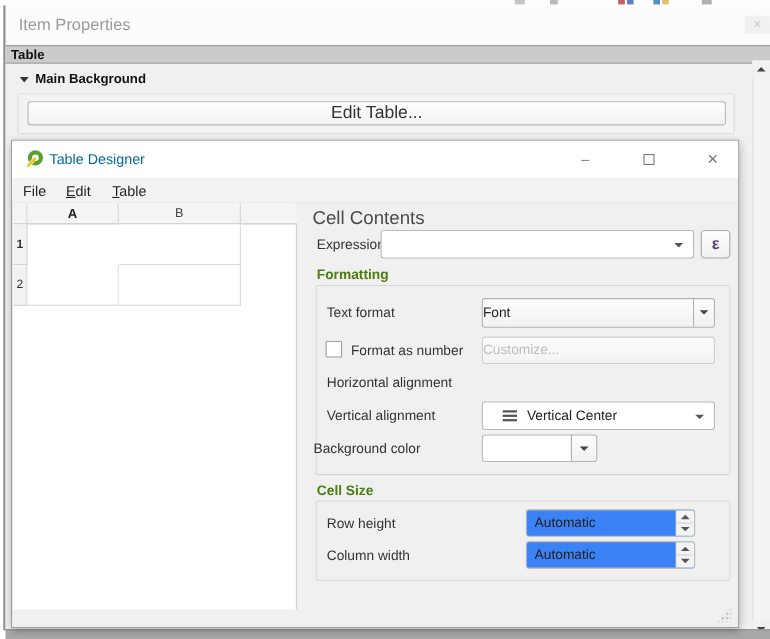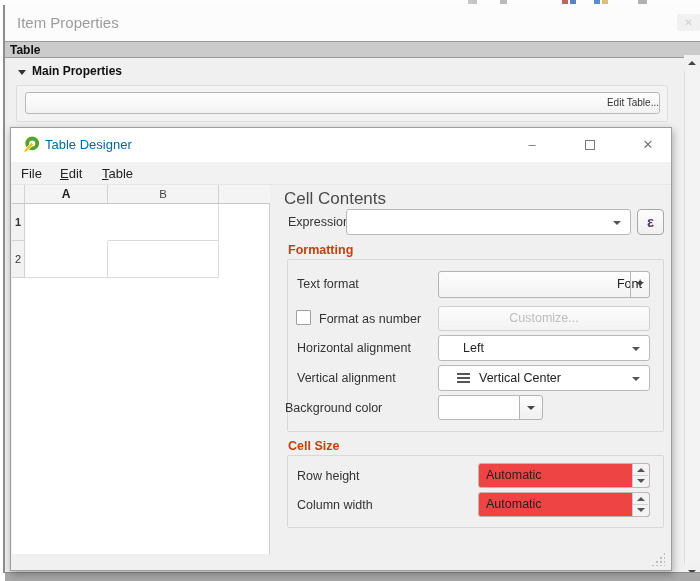--- a/index.html
+++ b/index.html
@@ -13,21 +13,21 @@
   .left-border { position:absolute; left:3px; top:5px; width:2px; height:568px; background:#8d8d8d; }
   .panel-header { position:absolute; left:5px; top:5px; width:695px; height:36px; background:#fcfcfc; }
   .panel-title { position:absolute; left:12px; top:9px; font-size:15px; color:#9b9b9b; }
   .panel-close { position:absolute; left:672px; top:9px; width:23px; height:17px; background:#f1f1f1; border-radius:2px; color:#cfcfcf; font-size:10px; text-align:center; line-height:17px; }
   .section-bar { position:absolute; left:5px; top:41px; width:695px; height:17px; background:#cbcbcb; border-top:1px solid #9a9a9a; border-bottom:1px solid #9a9a9a; }
   .section-bar span { position:absolute; left:5px; top:1px; font-size:12px; font-weight:bold; color:#111; }
   .panel-content { position:absolute; left:5px; top:58px; width:679px; height:514px; background:#f0f0f0; }
   .collapse-tri { position:absolute; left:18px; top:70px; width:0; height:0; border-left:4px solid transparent; border-right:4px solid transparent; border-top:5px solid #333; }
   .main-props-label { position:absolute; left:32px; top:64px; font-size:12px; font-weight:bold; color:#111; }
   .props-frame { position:absolute; left:16px; top:85px; width:652px; height:37px; background:#f3f3f3; border:1px solid #dedede; border-radius:2px; }
-  .btn { background:linear-gradient(#fefefe,#f2f2f2); border:1px solid #b9b9b9; border-radius:3px; color:#333; font-size:10px; text-align:right; }
+  .btn { background:linear-gradient(#fefefe,#f2f2f2); border:1px solid #b9b9b9; border-radius:3px; color:#333; font-size:16px; text-align:center; }
   .edit-table-btn { position:absolute; left:25px; top:92px; width:635px; height:22px; line-height:20px; }
 
   
   .scrollbar { position:absolute; left:684px; top:55px; width:16px; height:526px; background:#f3f3f3; border-left:1px solid #dcdcdc; }
   .sb-btn { position:absolute; left:684px; width:16px; height:16px; background:#f1f1f1; }
   .sb-up { top:55px; } .sb-down { top:564px; }
   .tri-up-sm { position:absolute; left:4px; top:6px; width:0; height:0; border-left:4px solid transparent; border-right:4px solid transparent; border-bottom:4px solid #444; }
   .tri-dn-sm { position:absolute; left:4px; top:6px; width:0; height:0; border-left:4px solid transparent; border-right:4px solid transparent; border-top:4px solid #444; }
   .bottom-bar { position:absolute; left:5px; top:572px; width:695px; height:9px; background:#a8a8a8; border-top:1px solid #8e8e8e; }
 
@@ -63,45 +63,45 @@
   .c-b2 { left:96px; top:56px; width:111px; height:37px; }
 
   
   .rp-title { position:absolute; left:273px; top:61px; font-size:17px; color:#4a4a4a; }
   .lbl { position:absolute; font-size:12.5px; color:#333; }
   .combo { position:absolute; background:#fff; border:1px solid #b9b9b9; border-radius:3px; font-size:12.5px; color:#222; }
   .combo .tri { position:absolute; right:9px; top:11px; width:0; height:0; border-left:4px solid transparent; border-right:4px solid transparent; border-top:4px solid #555; }
   .expr-combo { left:335px; top:81px; width:285px; height:26px; }
   .expr-input { position:absolute; left:2px; top:2px; width:250px; height:20px; border:none; outline:none; font-size:12.5px; background:transparent; }
   .eps-btn { position:absolute; left:626px; top:81px; width:27px; height:26px; background:linear-gradient(#fdfdfd,#f1f1f1); border:1px solid #a8a8a8; border-radius:4px; color:#5a3a6e; font-size:15px; font-weight:bold; text-align:center; line-height:24px; }
-  .grp-title { position:absolute; font-size:12.5px; font-weight:bold; color:#c2410c; }
+  .grp-title { position:absolute; font-size:12.5px; font-weight:bold; color:#4d7c0f; }
   .groupbox { position:absolute; border:1px solid #d8d8d8; border-radius:2px; }
   .gb1 { left:276px; top:131px; width:377px; height:173px; }
   .gb2 { left:276px; top:327px; width:377px; height:73px; }
 
   .split-btn { position:absolute; left:427px; top:143px; width:212px; height:27px; background:linear-gradient(#fefefe,#f2f2f2); border:1px solid #b4b4b4; border-radius:3px; }
-  .split-main { position:absolute; left:11px; top:0; width:192px; height:25px; font-size:12.5px; color:#222; text-align:right; line-height:25px; }
+  .split-main { position:absolute; left:0; top:0; width:192px; height:25px; font-size:12.5px; color:#222; text-align:left; line-height:25px; }
   .split-arrow { position:absolute; right:0; top:0; width:19px; height:25px; border-left:1px solid #b4b4b4; }
   .split-arrow .tri2 { position:absolute; left:5px; top:10px; width:0; height:0; border-left:4px solid transparent; border-right:4px solid transparent; border-top:4px solid #444; }
 
   .checkbox { position:absolute; left:285px; top:182px; width:15px; height:15px; background:#fff; border:1px solid #9e9e9e; border-radius:1px; }
-  .btn-disabled { position:absolute; left:427px; top:178px; width:212px; height:25px; background:linear-gradient(#fcfcfc,#f3f3f3); border:1px solid #cfcfcf; border-radius:3px; color:#bdbdbd; font-size:12.5px; text-align:center; line-height:23px; }
+  .btn-disabled { position:absolute; left:427px; top:178px; width:212px; height:25px; background:linear-gradient(#fcfcfc,#f3f3f3); border:1px solid #cfcfcf; border-radius:3px; color:#bdbdbd; font-size:12.5px; text-align:left; line-height:23px; }
 
   .combo-ha { left:427px; top:207px; width:212px; height:26px; }
   .combo-ha .val { position:absolute; left:24px; top:5px; }
   .combo-va { left:427px; top:237px; width:212px; height:26px; }
   .combo-va .val { position:absolute; left:40px; top:5px; }
   .vc-icon { position:absolute; left:18px; top:7px; width:13px; height:10px; border-top:2px solid #555; border-bottom:2px solid #555; }
   .vc-icon::after { content:""; position:absolute; left:0; width:13px; top:2px; height:2px; background:#555; }
 
   .color-btn { position:absolute; left:427px; top:267px; width:82px; height:25px; background:#fff; border:1px solid #b9b9b9; border-radius:3px 0 0 3px; }
   .color-arrow { position:absolute; left:508px; top:267px; width:24px; height:25px; background:linear-gradient(#fdfdfd,#f0f0f0); border:1px solid #b4b4b4; border-radius:0 3px 3px 0; }
   .color-arrow .tri2 { position:absolute; left:7px; top:10px; width:0; height:0; border-left:4px solid transparent; border-right:4px solid transparent; border-top:4px solid #444; }
 
-  .spin { position:absolute; width:172px; height:25px; background:#ef4444; border:1px solid #b9b9b9; border-radius:3px; }
+  .spin { position:absolute; width:154px; height:25px; background:#3b82f6; border:1px solid #b9b9b9; border-radius:3px; }
   .spin .val { position:absolute; left:7px; top:4px; font-size:12.5px; color:#222; }
   .spin-btns { position:absolute; right:0; top:0; width:17px; height:23px; background:#f3f3f3; border-left:1px solid #c9c9c9; border-radius:0 2px 2px 0; }
   .spin-up { position:absolute; left:4px; top:4px; width:0; height:0; border-left:4px solid transparent; border-right:4px solid transparent; border-bottom:4px solid #555; }
   .spin-dn { position:absolute; left:4px; bottom:4px; width:0; height:0; border-left:4px solid transparent; border-right:4px solid transparent; border-top:4px solid #555; }
   .spin-div { position:absolute; right:1px; top:11px; width:15px; height:1px; background:#d4d4d4; }
   .spin-rh { left:467px; top:335px; }
   .spin-cw { left:467px; top:364px; }
 
   .grip { position:absolute; left:640px; top:424px; width:14px; height:14px;
           background-image:radial-gradient(circle, #bdbdbd 1px, transparent 1.2px);
@@ -125,21 +125,21 @@
   <div class="panel-header">
     <div class="panel-title">Item Properties</div>
     <div class="panel-close">✕</div>
   </div>
   <div class="left-border"></div>
   <div class="section-bar">
     <span>Table</span>
   </div>
   <div class="panel-content"></div>
   <div class="collapse-tri"></div>
-  <div class="main-props-label">Main Properties</div>
+  <div class="main-props-label">Main Background</div>
   <div class="props-frame"></div>
   <div class="btn edit-table-btn">Edit Table...</div>
 
   <div class="scrollbar"></div>
   <div class="sb-btn sb-up">
       <div class="tri-up-sm"></div>
     </div>
   <div class="sb-btn sb-down">
       <div class="tri-dn-sm"></div>
     </div>
@@ -199,24 +199,20 @@
       <div class="split-arrow">
           <div class="tri2"></div>
         </div>
     </div>
 
     <span class="checkbox"></span>
     <div class="lbl" style="left:308px;top:184px;">Format as number</div>
     <div class="btn-disabled">Customize...</div>
 
     <div class="lbl" style="left:286px;top:213px;">Horizontal alignment</div>
-    <div class="combo combo-ha">
-      <span class="val">Left</span>
-      <div class="tri"></div>
-    </div>
 
     <div class="lbl" style="left:286px;top:243px;">Vertical alignment</div>
     <div class="combo combo-va">
       <span class="vc-icon"></span>
       <span class="val">Vertical Center</span>
       <div class="tri"></div>
     </div>
 
     <div class="lbl" style="left:274px;top:273px;">Background color</div>
     <div class="color-btn"></div>

